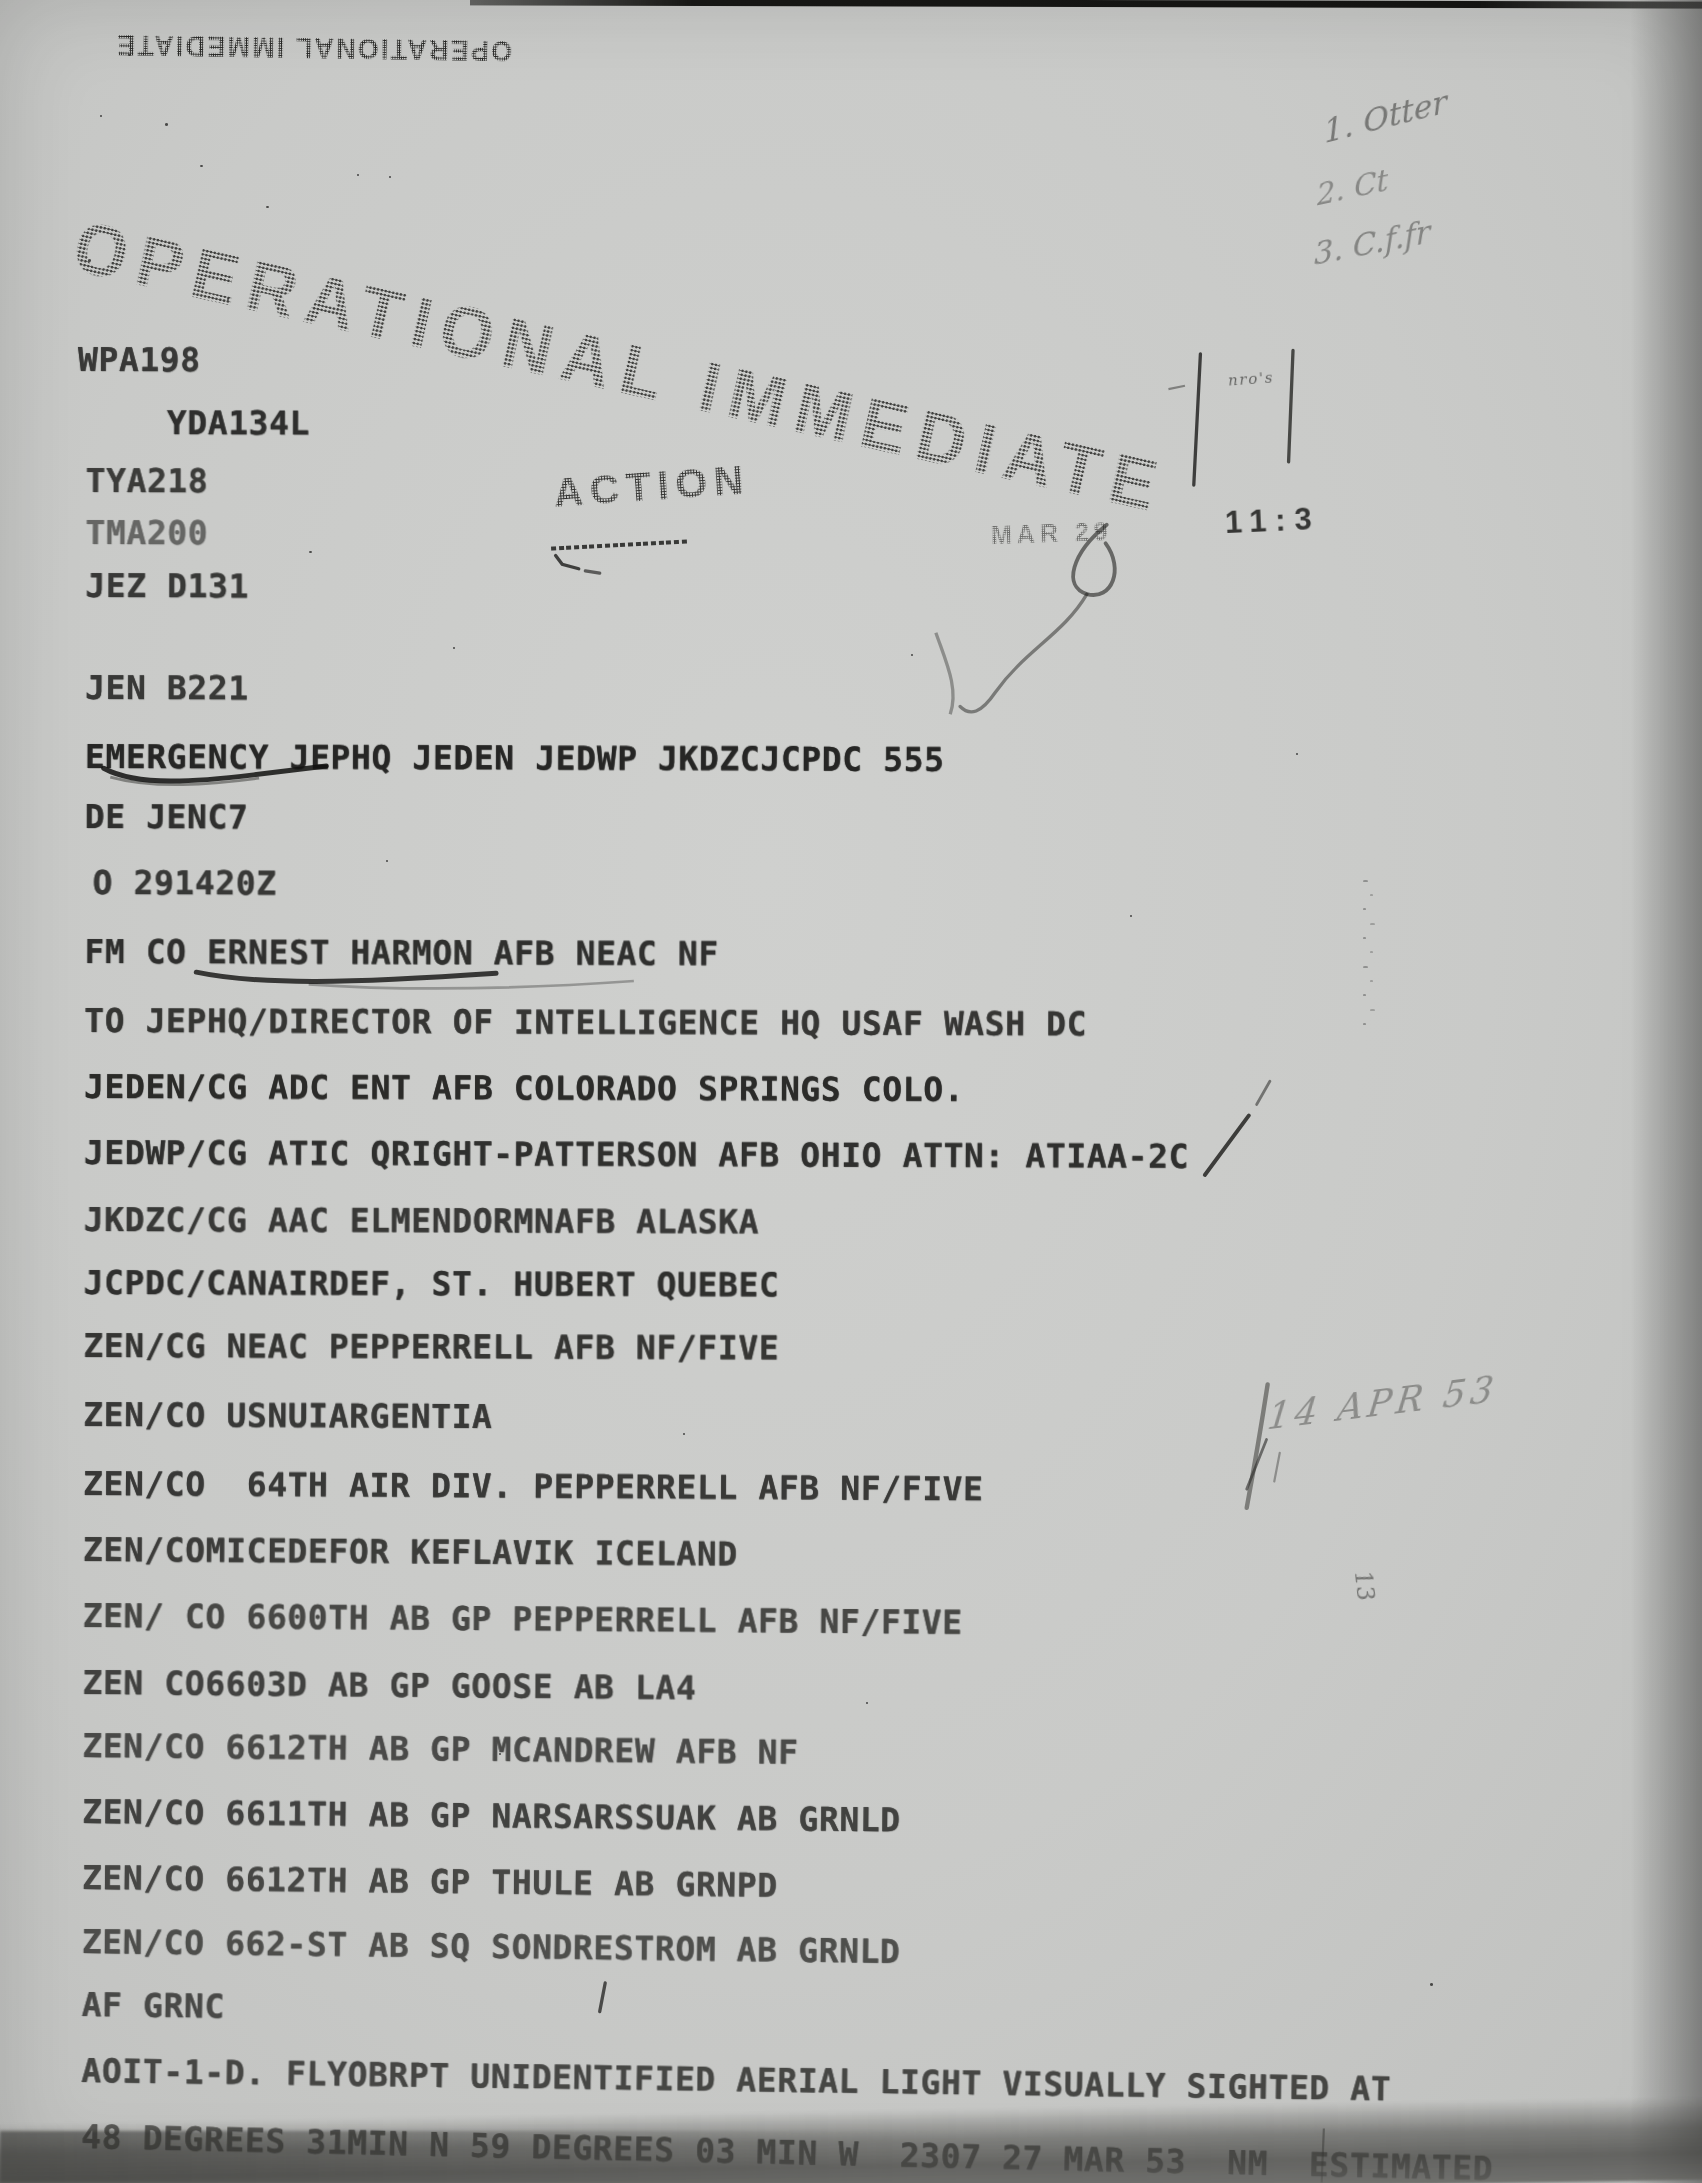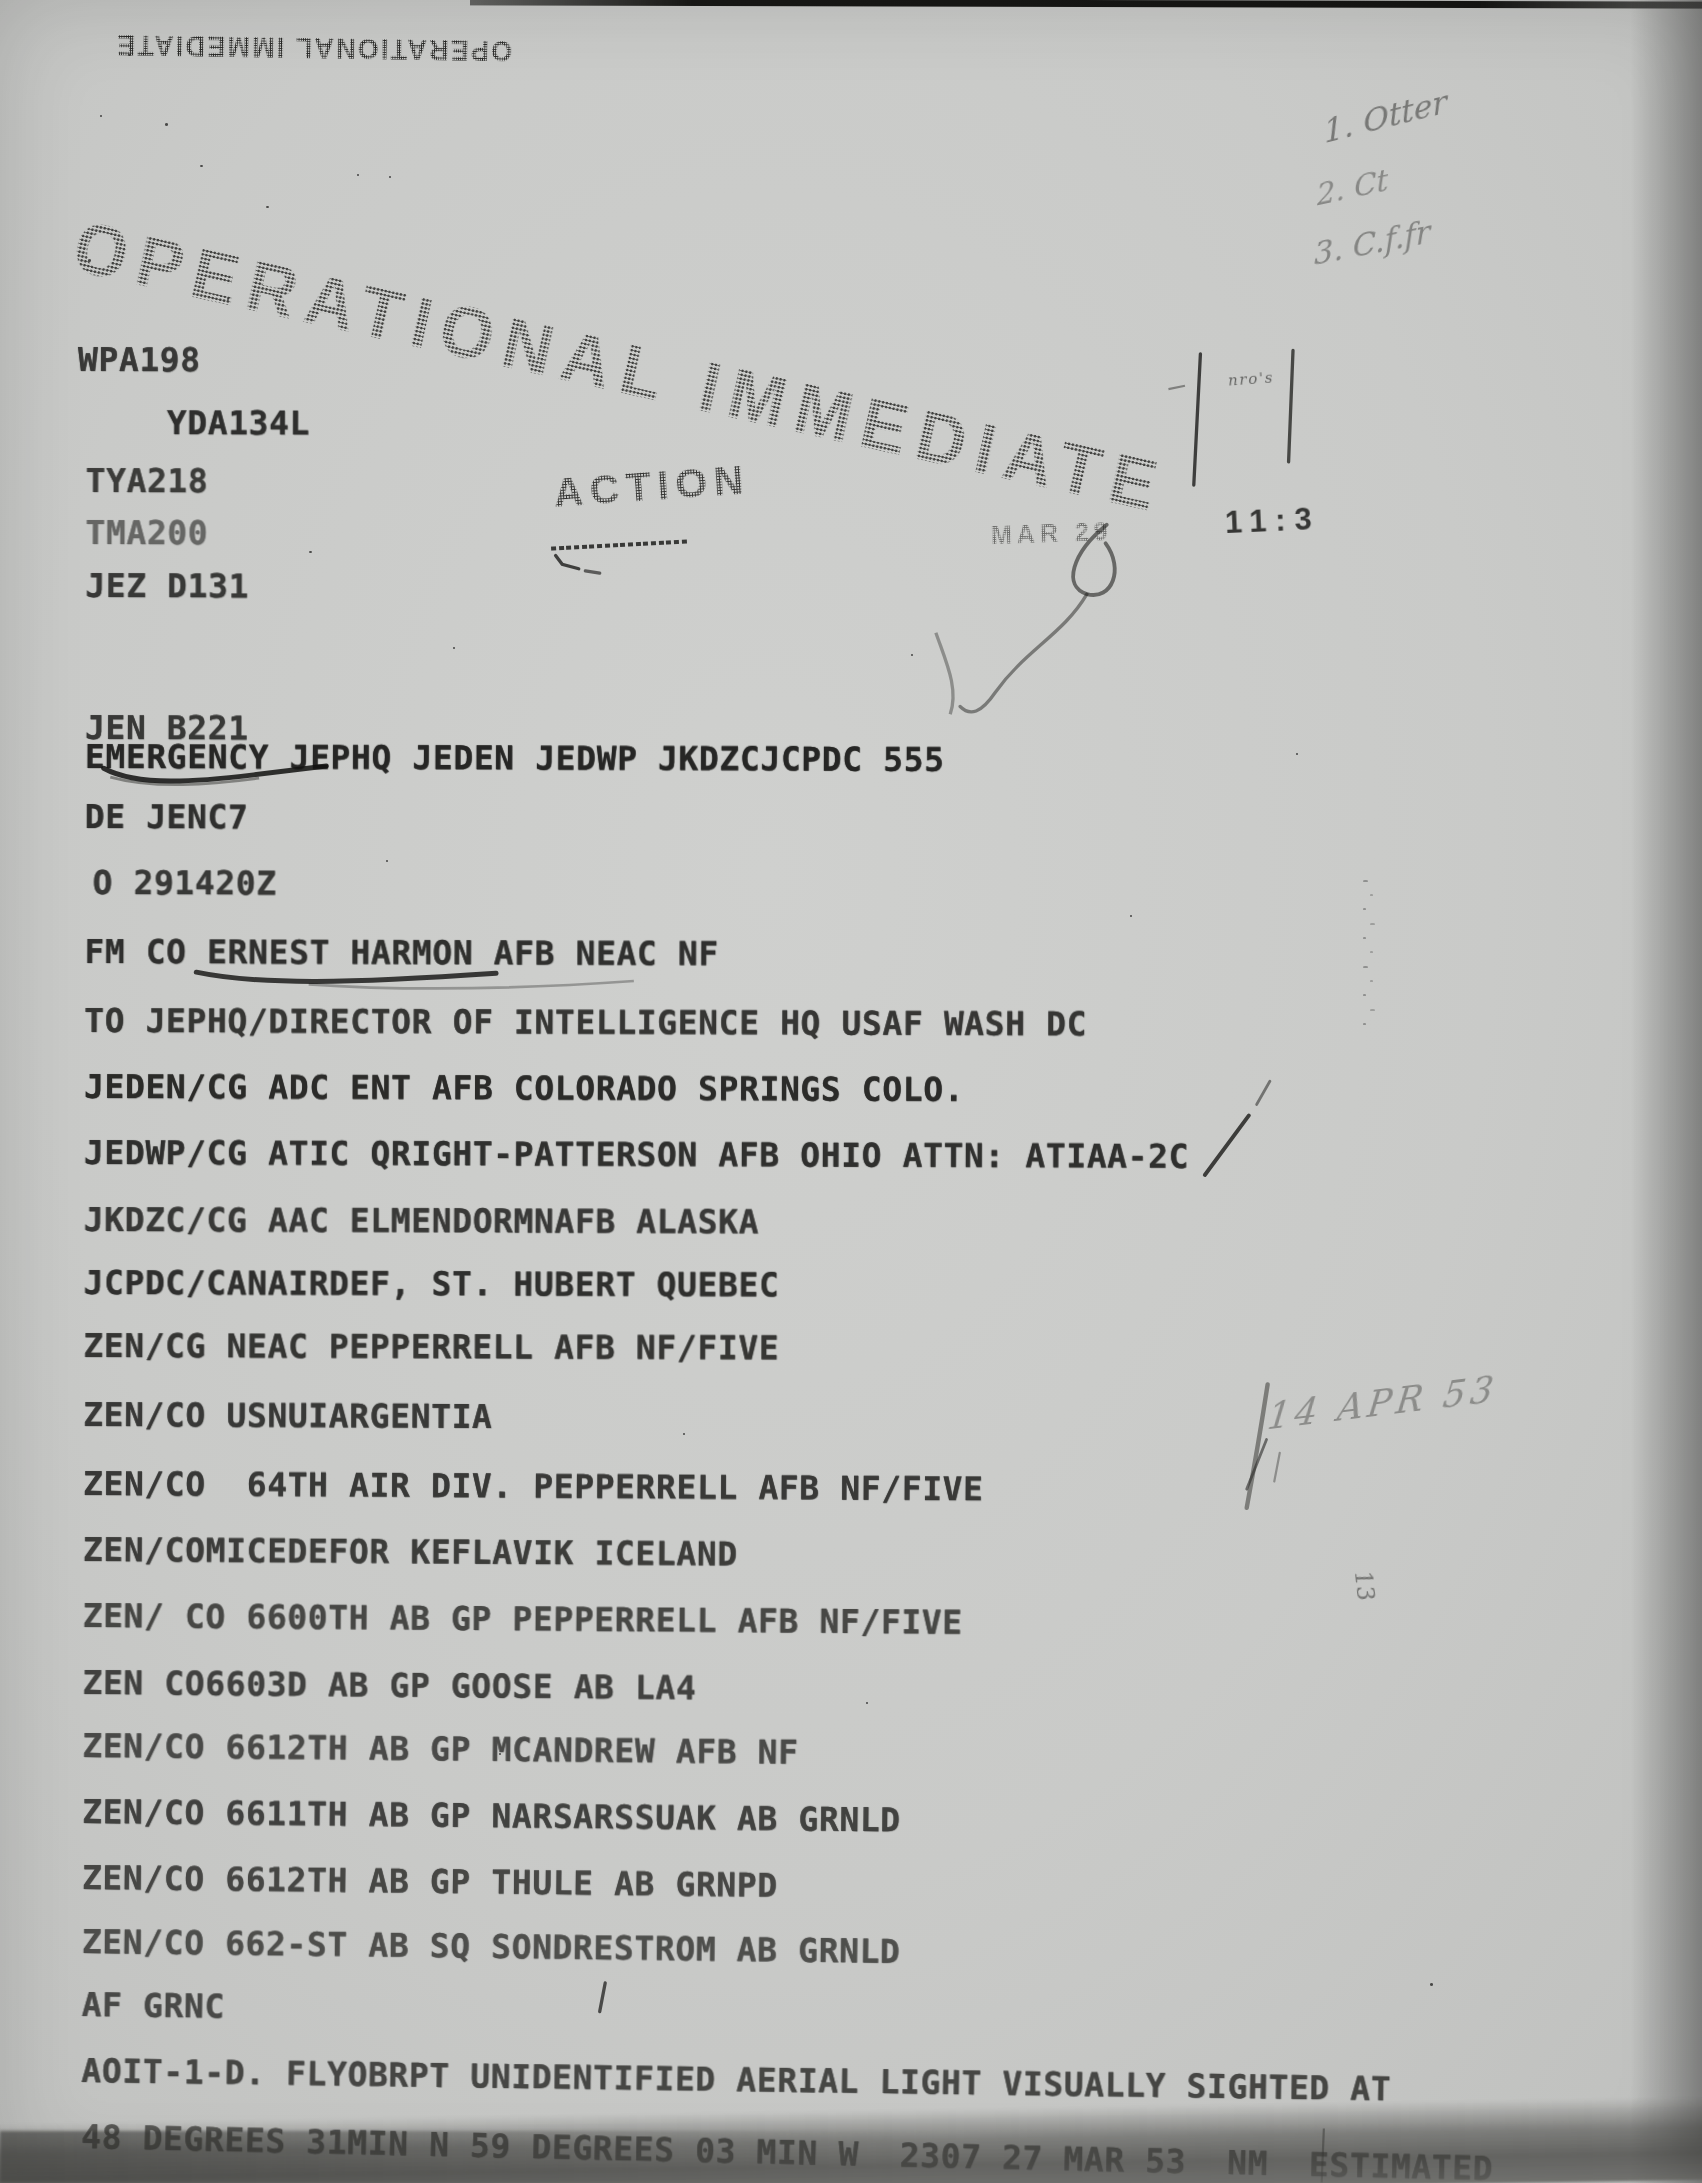--- a/index.html
+++ b/index.html
@@ -123,21 +123,21 @@
   <div id="hw-date" class="hand">14 APR 53</div>
   <div id="hw-margin-note" class="hand">nro's</div>
   <div id="margin-number" class="hand">13</div>
 
   <div id="lines-layer">
       <div class="tline" style="left: 76px; top: 342px; opacity: 0.8; transform: rotate(0.05deg);">WPA198</div>
       <div class="tline" style="left: 165px; top: 405px; opacity: 0.85; transform: rotate(0.05deg);">YDA134L</div>
       <div class="tline" style="left: 84px; top: 463px; opacity: 0.78; transform: rotate(0.05deg);">TYA218</div>
       <div class="tline" style="left: 84px; top: 515px; opacity: 0.55; transform: rotate(0.05deg);">TMA200</div>
       <div class="tline" style="left: 84px; top: 568px; opacity: 0.8; transform: rotate(0.05deg); text-align: right;">JEZ D131</div>
-      <div class="tline" style="left: 84px; top: 670px; opacity: 0.8; transform: rotate(0.05deg); margin-top: 40px;">JEN B221</div>
+      <div class="tline" style="left: 84px; top: 670px; opacity: 0.8; transform: rotate(0.05deg);">JEN B221</div>
       <div class="tline" style="left: 84px; top: 739px; opacity: 0.9; transform: rotate(0.05deg);">EMERGENCY JEPHQ JEDEN JEDWP JKDZCJCPDC 555</div>
       <div class="tline" style="left: 84px; top: 799px; opacity: 0.85; transform: rotate(0.05deg);">DE JENC7</div>
       <div class="tline" style="left: 92px; top: 865px; opacity: 0.8; transform: rotate(0.05deg);">O 291420Z</div>
       <div class="tline" style="left: 84px; top: 934px; opacity: 0.85; transform: rotate(0.05deg);">FM CO ERNEST HARMON AFB NEAC NF</div>
       <div class="tline" style="left: 84px; top: 1003px; opacity: 0.82; transform: rotate(0.05deg);">TO JEPHQ/DIRECTOR OF INTELLIGENCE HQ USAF WASH DC</div>
       <div class="tline" style="left: 84px; top: 1069px; opacity: 0.88; transform: rotate(0.05deg);">JEDEN/CG ADC ENT AFB COLORADO SPRINGS COLO.</div>
       <div class="tline" style="left: 84px; top: 1135px; opacity: 0.85; transform: rotate(0.05deg);">JEDWP/CG ATIC QRIGHT-PATTERSON AFB OHIO ATTN: ATIAA-2C</div>
       <div class="tline" style="left: 84px; top: 1202px; opacity: 0.8; transform: rotate(0.05deg);">JKDZC/CG AAC ELMENDORMNAFB ALASKA</div>
       <div class="tline" style="left: 84px; top: 1265px; opacity: 0.85; transform: rotate(0.05deg);">JCPDC/CANAIRDEF, ST. HUBERT QUEBEC</div>
       <div class="tline" style="left: 84px; top: 1328px; opacity: 0.82; transform: rotate(0.05deg);">ZEN/CG NEAC PEPPERRELL AFB NF/FIVE</div>

